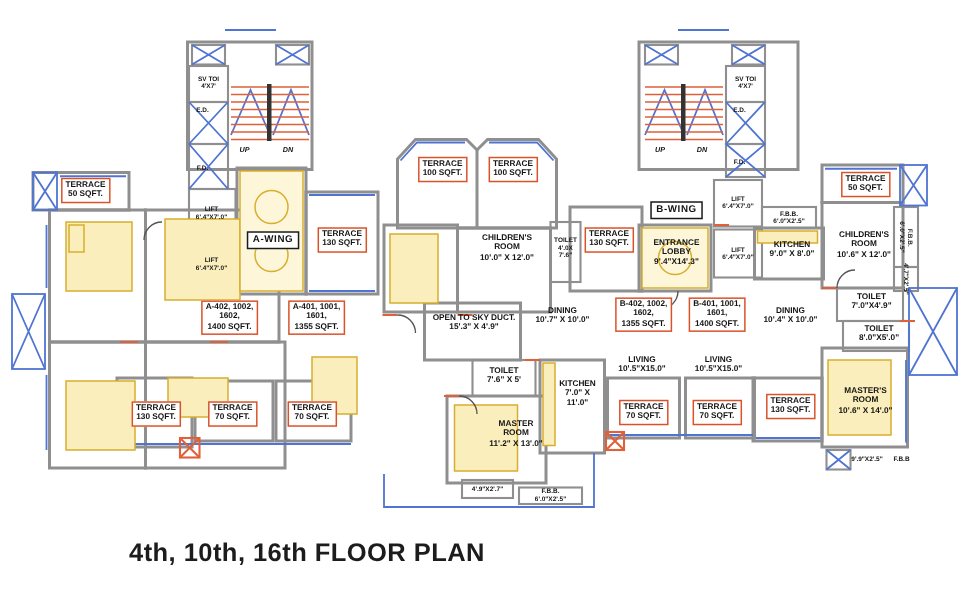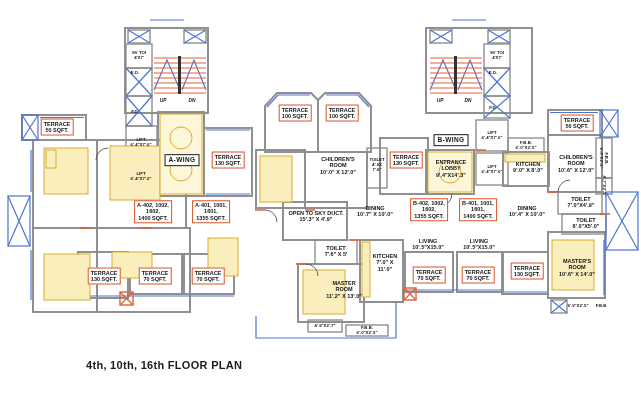--- a/index.html
+++ b/index.html
@@ -6,21 +6,21 @@
   .canvas{position:relative;width:641px;height:402px;background:#ffffff;overflow:hidden;
           font-family:"Liberation Sans",sans-serif;}
   .canvas svg{position:absolute;left:0;top:0;}
   .lbl{position:absolute;transform:translate(-50%,-50%);font-weight:bold;font-size:5.5px;
        color:#141414;text-align:center;white-space:pre-line;line-height:1.18;z-index:2;}
   .redbox{border:1px solid #d9532a;background:#fff;padding:1px 2px;}
   .blackbox{border:1.2px solid #1a1a1a;background:#fff;padding:1px 3px;font-size:6.5px;letter-spacing:.4px;}
   .tiny{font-size:4.3px;}
   .ital{font-style:italic;font-size:4.8px;font-weight:bold;}
   .vert{writing-mode:vertical-rl;}
-  .title{position:absolute;left:86px;top:359px;font-weight:bold;font-size:11px;
+  .title{position:absolute;left:86px;top:359px;font-weight:bold;font-size:17px;
          color:#1c1c1c;letter-spacing:.3px;white-space:nowrap;z-index:2;}
 </style>
 </head>
 <body>
 
 <div class="canvas">
 
   <svg width="641" height="402" viewBox="0 0 641 402">
 
     <g stroke="#8f8f8f" stroke-width="2" fill="none">

